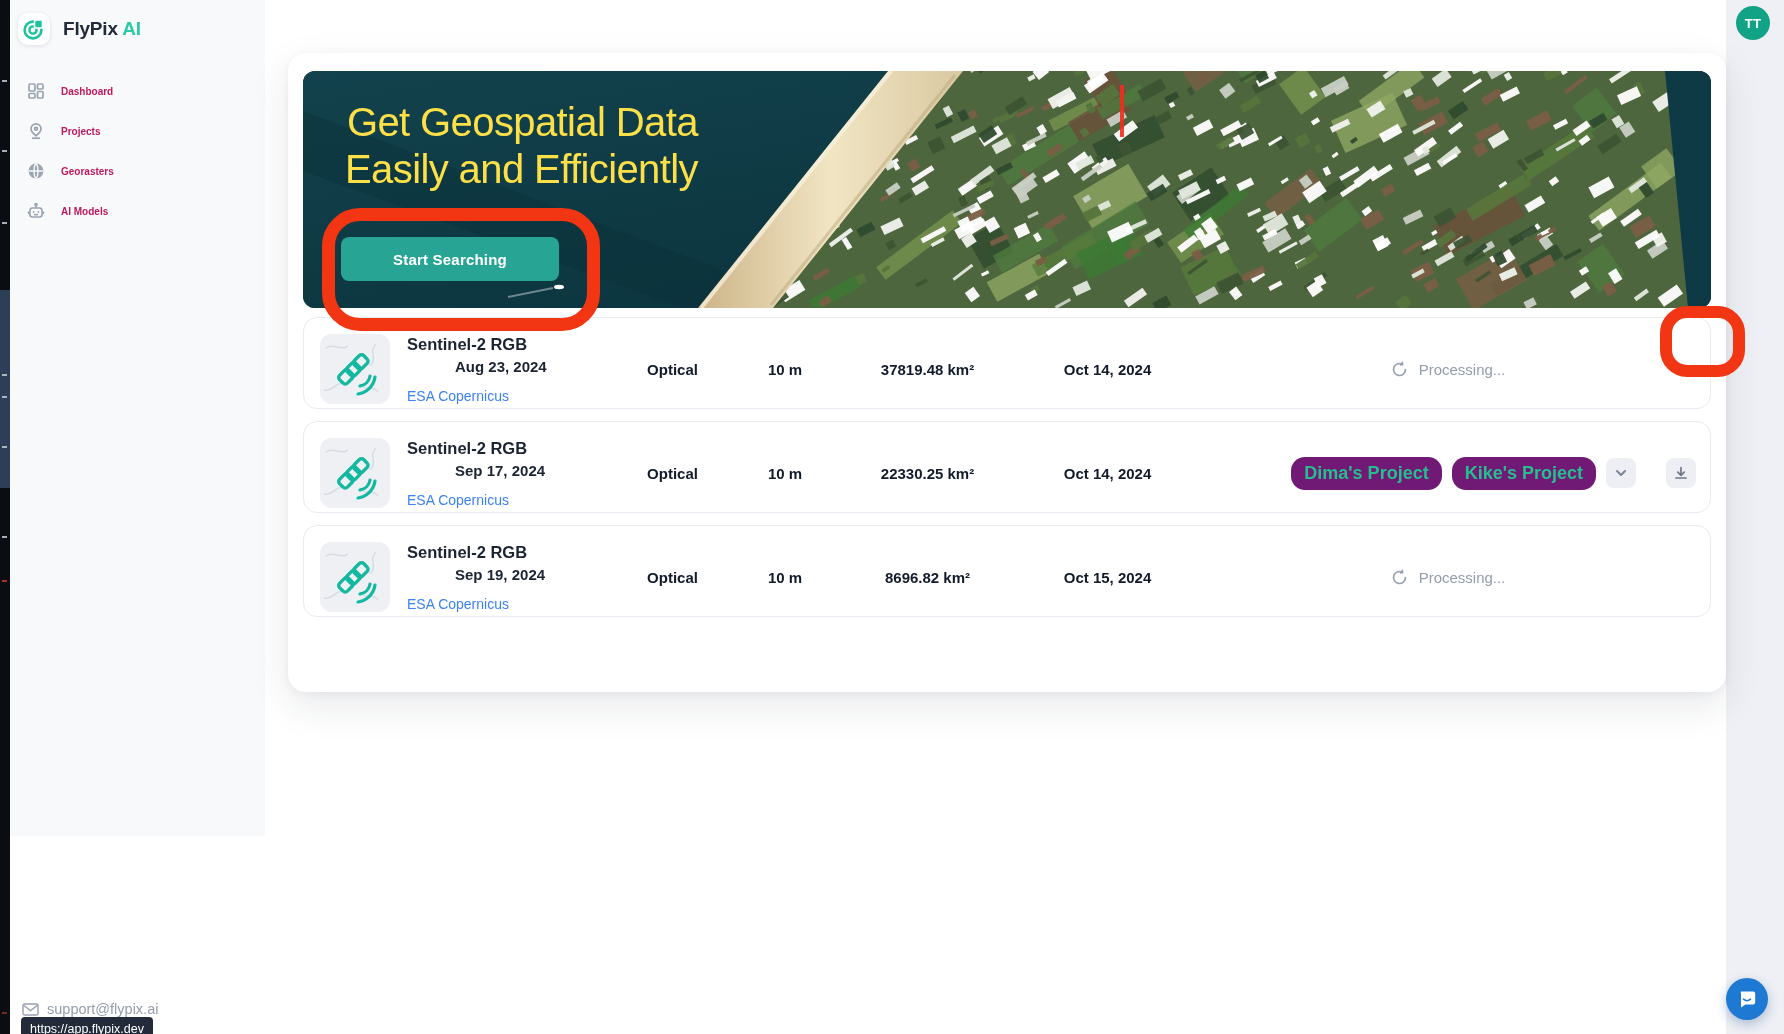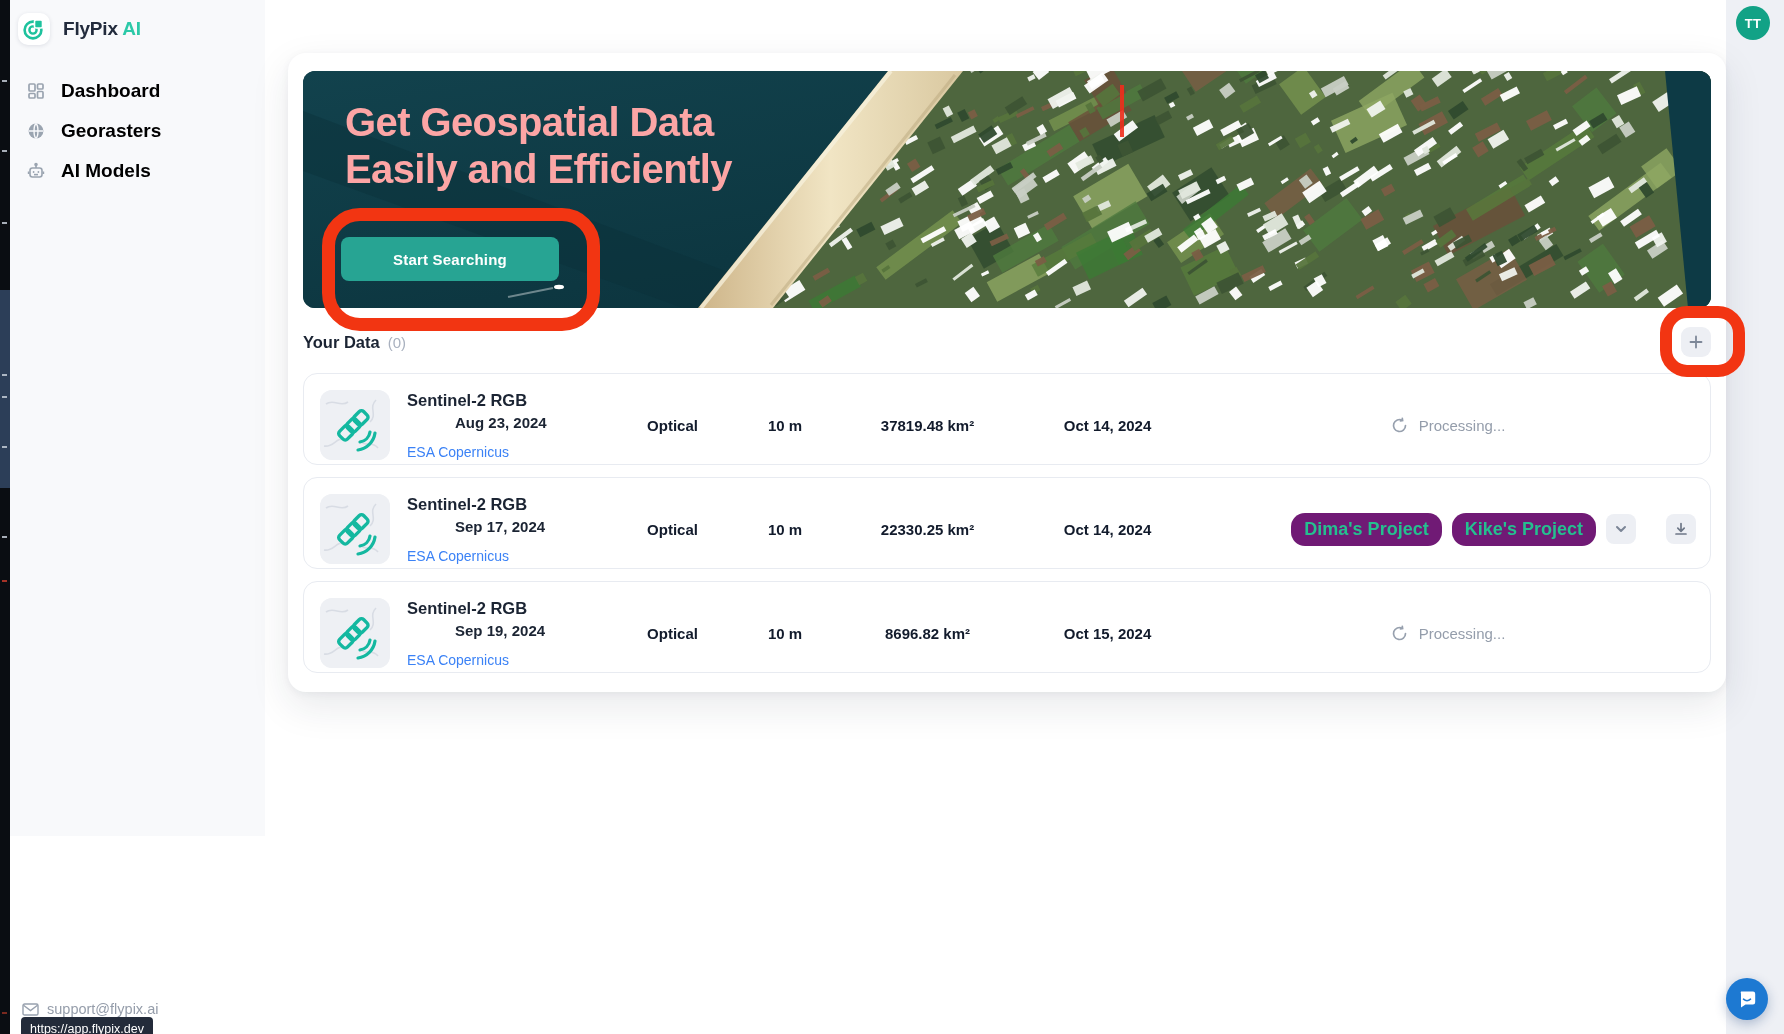--- a/index.html
+++ b/index.html
@@ -16,33 +16,33 @@
   .right-strip { position:absolute; left:1726px; top:0; width:58px; height:1034px; background:#eef0f5; }
 
   
   .sidebar { position:absolute; left:10px; top:0; width:255px; height:836px; background:#f8f9fb; }
   .brand { display:flex; align-items:center; gap:13px; padding:13px 0 0 8px; cursor:pointer; }
   .brand-badge { width:32px; height:32px; background:#fff; border-radius:10px; box-shadow:0 1px 4px rgba(30,40,70,.12); display:flex; align-items:center; justify-content:center; }
   .brand-name { font-size:19px; font-weight:800; color:#222b3c; letter-spacing:-.2px; }
   .brand-accent { color:#2cc9a8; }
   .nav { margin-top:26px; }
   .nav-item { display:flex; align-items:center; gap:15px; height:40px; padding-left:16px; cursor:pointer; }
-  .nav-label { font-size:19px; font-weight:600; color:#000000; }
+  .nav-label { font-size:10px; font-weight:600; color:#be185d; }
   .nav-ico { width:20px; height:20px; flex:0 0 20px; }
 
   
   .avatar { position:absolute; left:1736px; top:6px; width:34px; height:34px; border-radius:50%; background:#12a286; color:#fff; font-size:13px; font-weight:700; display:flex; align-items:center; justify-content:center; cursor:pointer; z-index:20; letter-spacing:.3px; }
 
   
   .card { position:absolute; left:288px; top:53px; width:1438px; height:639px; background:#fff; border-radius:18px; box-shadow:0 14px 38px rgba(25,35,60,.10), 0 2px 8px rgba(25,35,60,.05); }
 
   
   .banner { position:relative; margin:18px 15px 0 15px; width:1408px; height:237px; border-radius:12px; overflow:hidden; background:#0e3a44; }
   .banner svg.bg { position:absolute; left:0; top:0; width:100%; height:100%; }
-  .hero-title { position:absolute; left:42px; top:28px; font-size:40px; line-height:47px; font-weight:700; color:#fca5a5; letter-spacing:-.6px; }
+  .hero-title { position:absolute; left:42px; top:28px; font-size:40px; line-height:47px; font-weight:400; color:#fde047; letter-spacing:-.6px;text-align:right; }
   .cta { position:absolute; left:38px; top:166px; width:218px; height:44px; background:#27a493; border:none; border-radius:8px; color:#fff; font-size:15px; font-weight:700; font-family:inherit; cursor:pointer; letter-spacing:.2px; }
 
   
   .data-header { display:flex; align-items:center; justify-content:space-between; margin:12px 15px 0 15px; height:44px; }
   .data-title { font-size:16.5px; font-weight:700; color:#1b2433; display:flex; align-items:baseline; gap:8px; }
   .data-count { font-size:15px; font-weight:500; color:#a9b1bf; }
   .plus-btn { width:30px; height:30px; border:none; border-radius:9px; background:#edeff4; display:flex; align-items:center; justify-content:center; cursor:pointer; }
 
   
   .rows { margin:9px 15px 0 15px; display:flex; flex-direction:column; gap:12px; }
@@ -104,20 +104,28 @@
   </div>
   <div class="nav">
     <div class="nav-item">
       <svg class="nav-ico" viewBox="0 0 20 20" fill="none" stroke="#9aa4b0" stroke-width="1.7">
         <rect x="3" y="3" width="6" height="7" rx="1"></rect>
           <rect x="11.5" y="3" width="5.5" height="5" rx="1"></rect>
         <rect x="3" y="12.5" width="6" height="4.5" rx="1"></rect>
           <rect x="11.5" y="10.5" width="5.5" height="6.5" rx="1"></rect>
       </svg>
       <span class="nav-label">Dashboard</span>
+    </div>
+    <div class="nav-item">
+      <svg class="nav-ico" viewBox="0 0 20 20" fill="none" stroke="#9aa4b0" stroke-width="1.7">
+        <path d="M10 2.8a5 5 0 0 1 5 5c0 3-3.4 5.8-5 7-1.6-1.2-5-4-5-7a5 5 0 0 1 5-5z"></path>
+        <circle cx="10" cy="7.8" r="1.4"></circle>
+          <path d="M6 17.2h8"></path>
+      </svg>
+      <span class="nav-label">Projects</span>
     </div>
     <div class="nav-item">
       <svg class="nav-ico" viewBox="0 0 20 20">
         <circle cx="10" cy="10" r="7.4" fill="#9aa4b0"></circle>
         <path d="M3 10h14 M10 2.6c-2.6 2-2.6 12.8 0 14.8 M10 2.6c2.6 2 2.6 12.8 0 14.8" fill="none" stroke="#f8f9fb" stroke-width="1.4"></path>
       </svg>
       <span class="nav-label">Georasters</span>
     </div>
     <div class="nav-item">
       <svg class="nav-ico" viewBox="0 0 20 20" fill="none" stroke="#9aa4b0" stroke-width="1.6">
@@ -509,31 +517,20 @@
       <ellipse cx="256" cy="216" rx="5" ry="2.2" fill="#ffffff"></ellipse>
       <path d="M205 226 L250 217" stroke="#ffffff" stroke-width="2" opacity="0.4" fill="none"></path>
     </svg>
     <div class="hero-title">
       <div>Get Geospatial Data</div>
       <div>Easily and Efficiently</div>
     </div>
     <button class="cta">Start Searching</button>
   </section>
 
-  <div class="data-header">
-    <div class="data-title">
-      <span>Your Data</span>
-      <span class="data-count">(0)</span>
-    </div>
-    <button class="plus-btn">
-      <svg width="16" height="16" viewBox="0 0 16 16" fill="none" stroke="#7d8798" stroke-width="1.8" stroke-linecap="round">
-          <path d="M8 2.5v11M2.5 8h11"></path>
-        </svg>
-    </button>
-  </div>
 
   <div class="rows">
 
     <div class="row">
       <div class="thumb-wrap">
         <svg class="thumb" viewBox="0 0 70 70">
           <rect width="70" height="70" rx="12" fill="#eef0f4"></rect>
           <path d="M6 14c8-6 14 4 22-2m-24 44c10 2 12-10 22-6m30-40c-8 8 2 14-6 22m8 26c-6-8-14 0-18-8" fill="none" stroke="#d8dce4" stroke-width="1.6"></path>
           <g transform="rotate(-45 33 35)">
             <rect x="16" y="30" width="13" height="11" rx="3" fill="none" stroke="#14b8a0" stroke-width="3.4"></rect>

